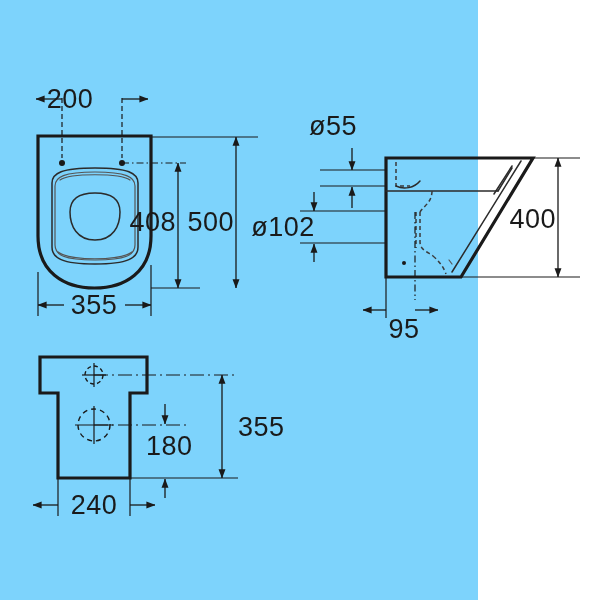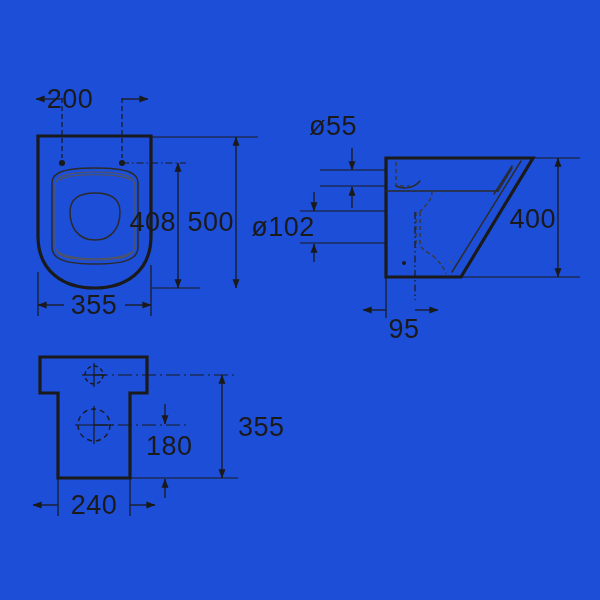--- a/index.html
+++ b/index.html
@@ -8,23 +8,23 @@
     background: #ffffff;
   }
   body {
     width: 600px;
     height: 600px;
     font-family: "Liberation Sans", sans-serif;
     overflow: hidden;
   }
   #drawing-root {
     position: relative;
-    width: 600px;
+    width: 478px;
     height: 600px;
-    background: #1d4ed8;
+    background: #7dd3fc;
   }
   svg.sheet {
     display: block;
     width: 600px;
     height: 600px;
   }
   .outline {
     fill: none;
     stroke: #1a1a1a;
     stroke-width: 3.2;

